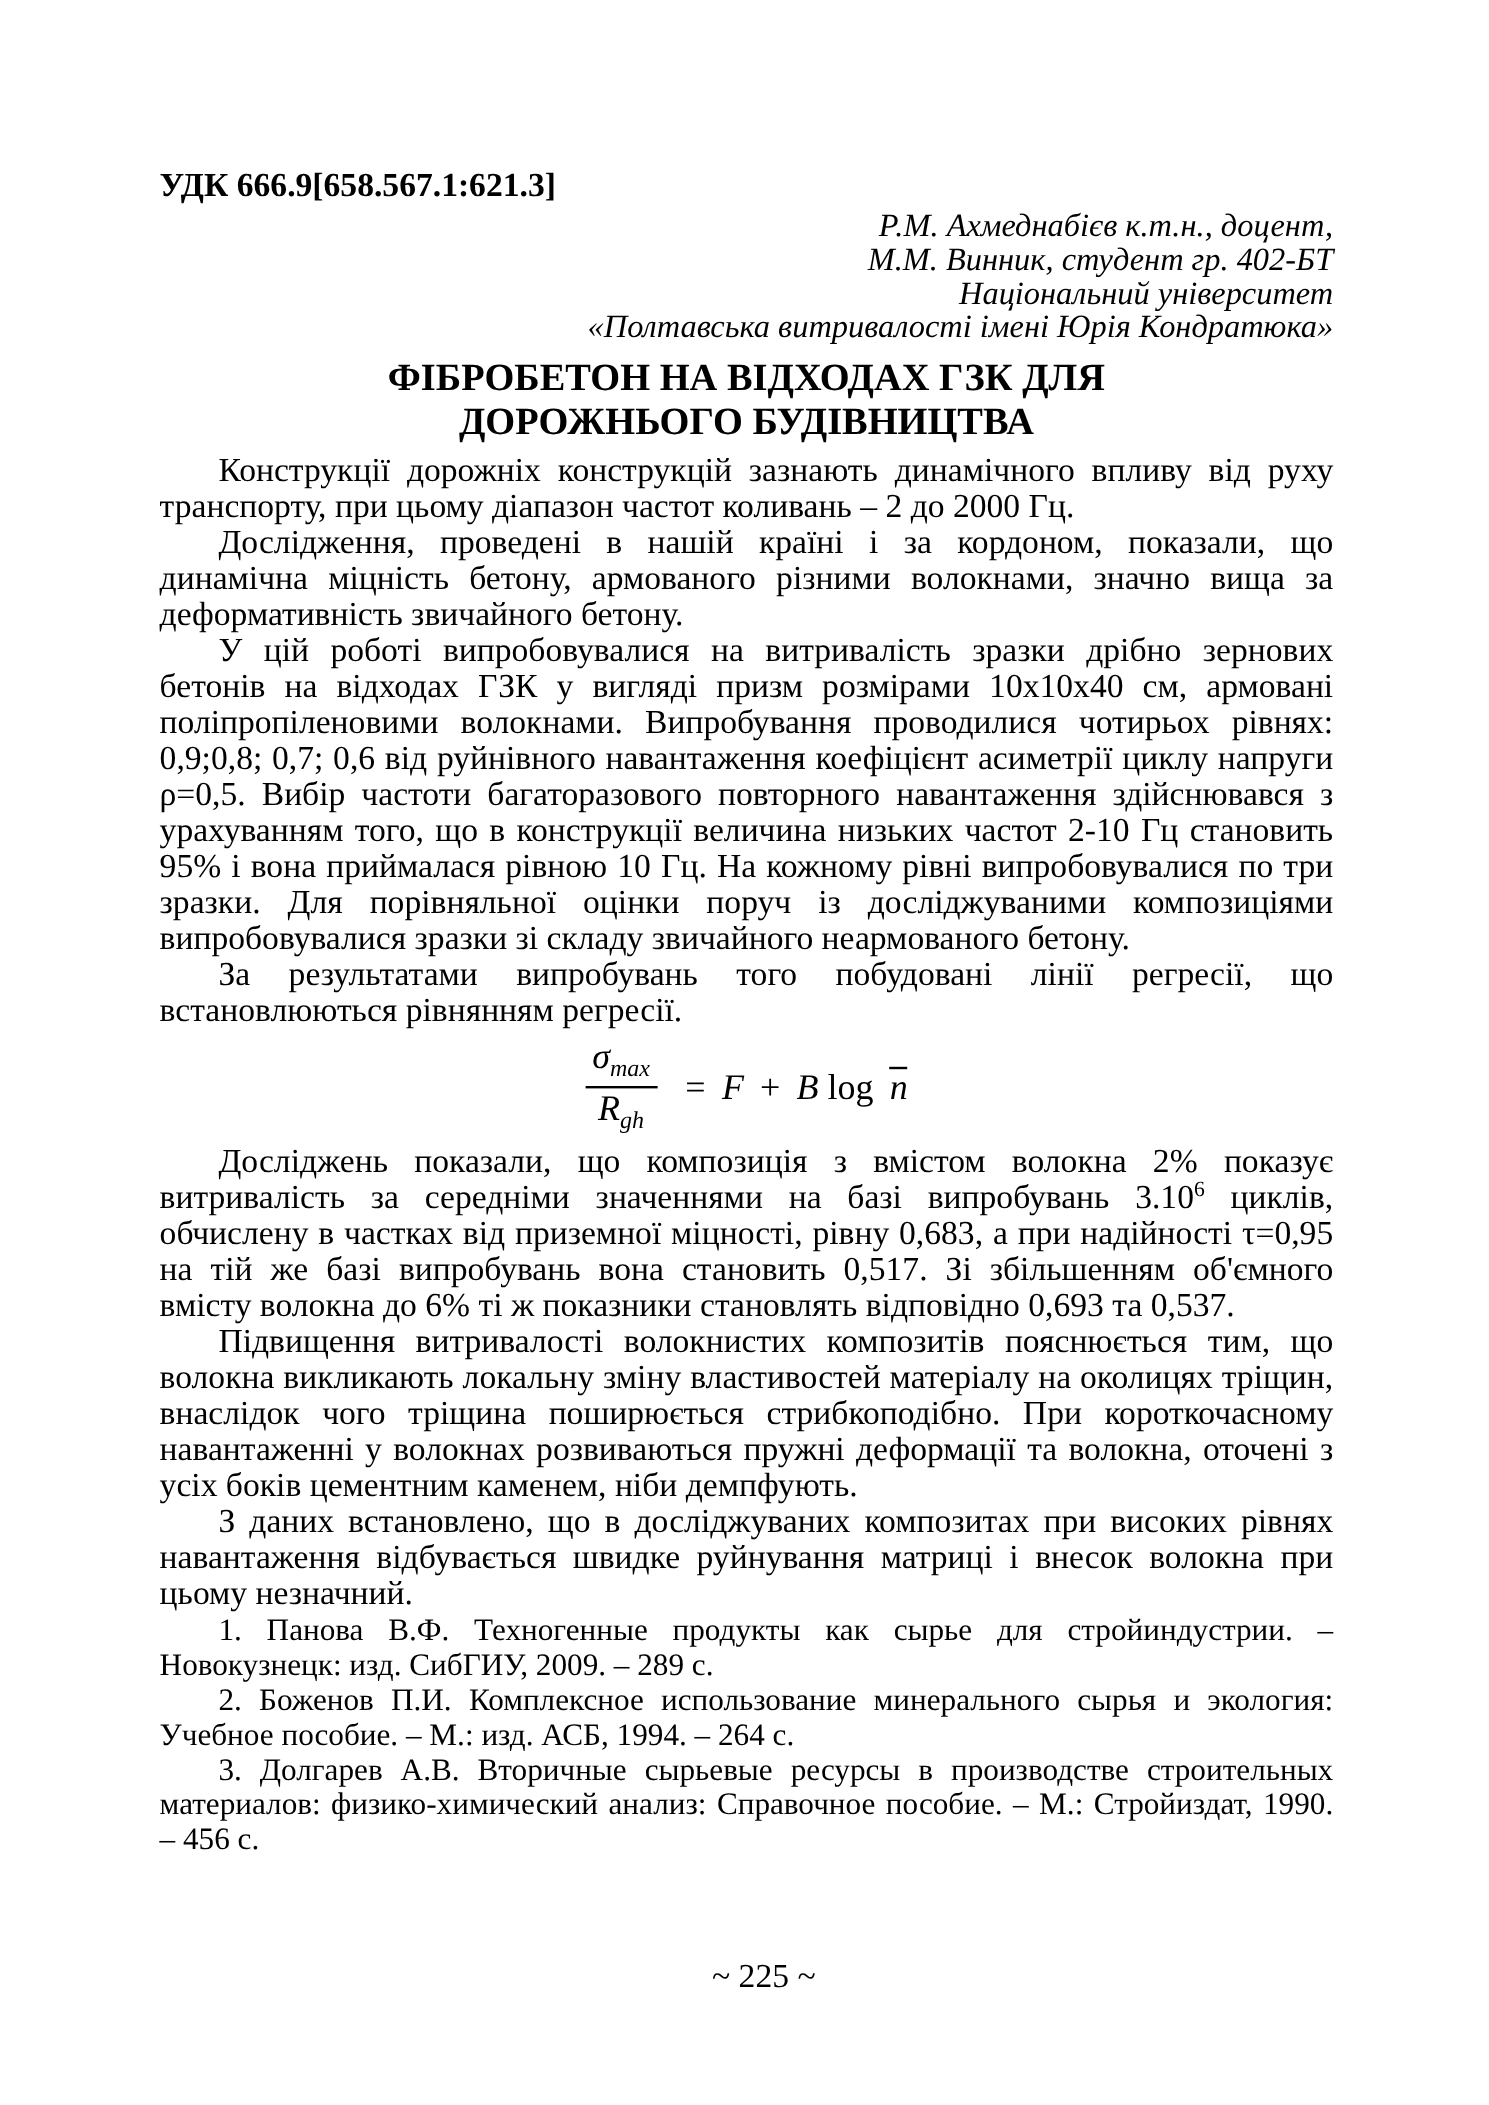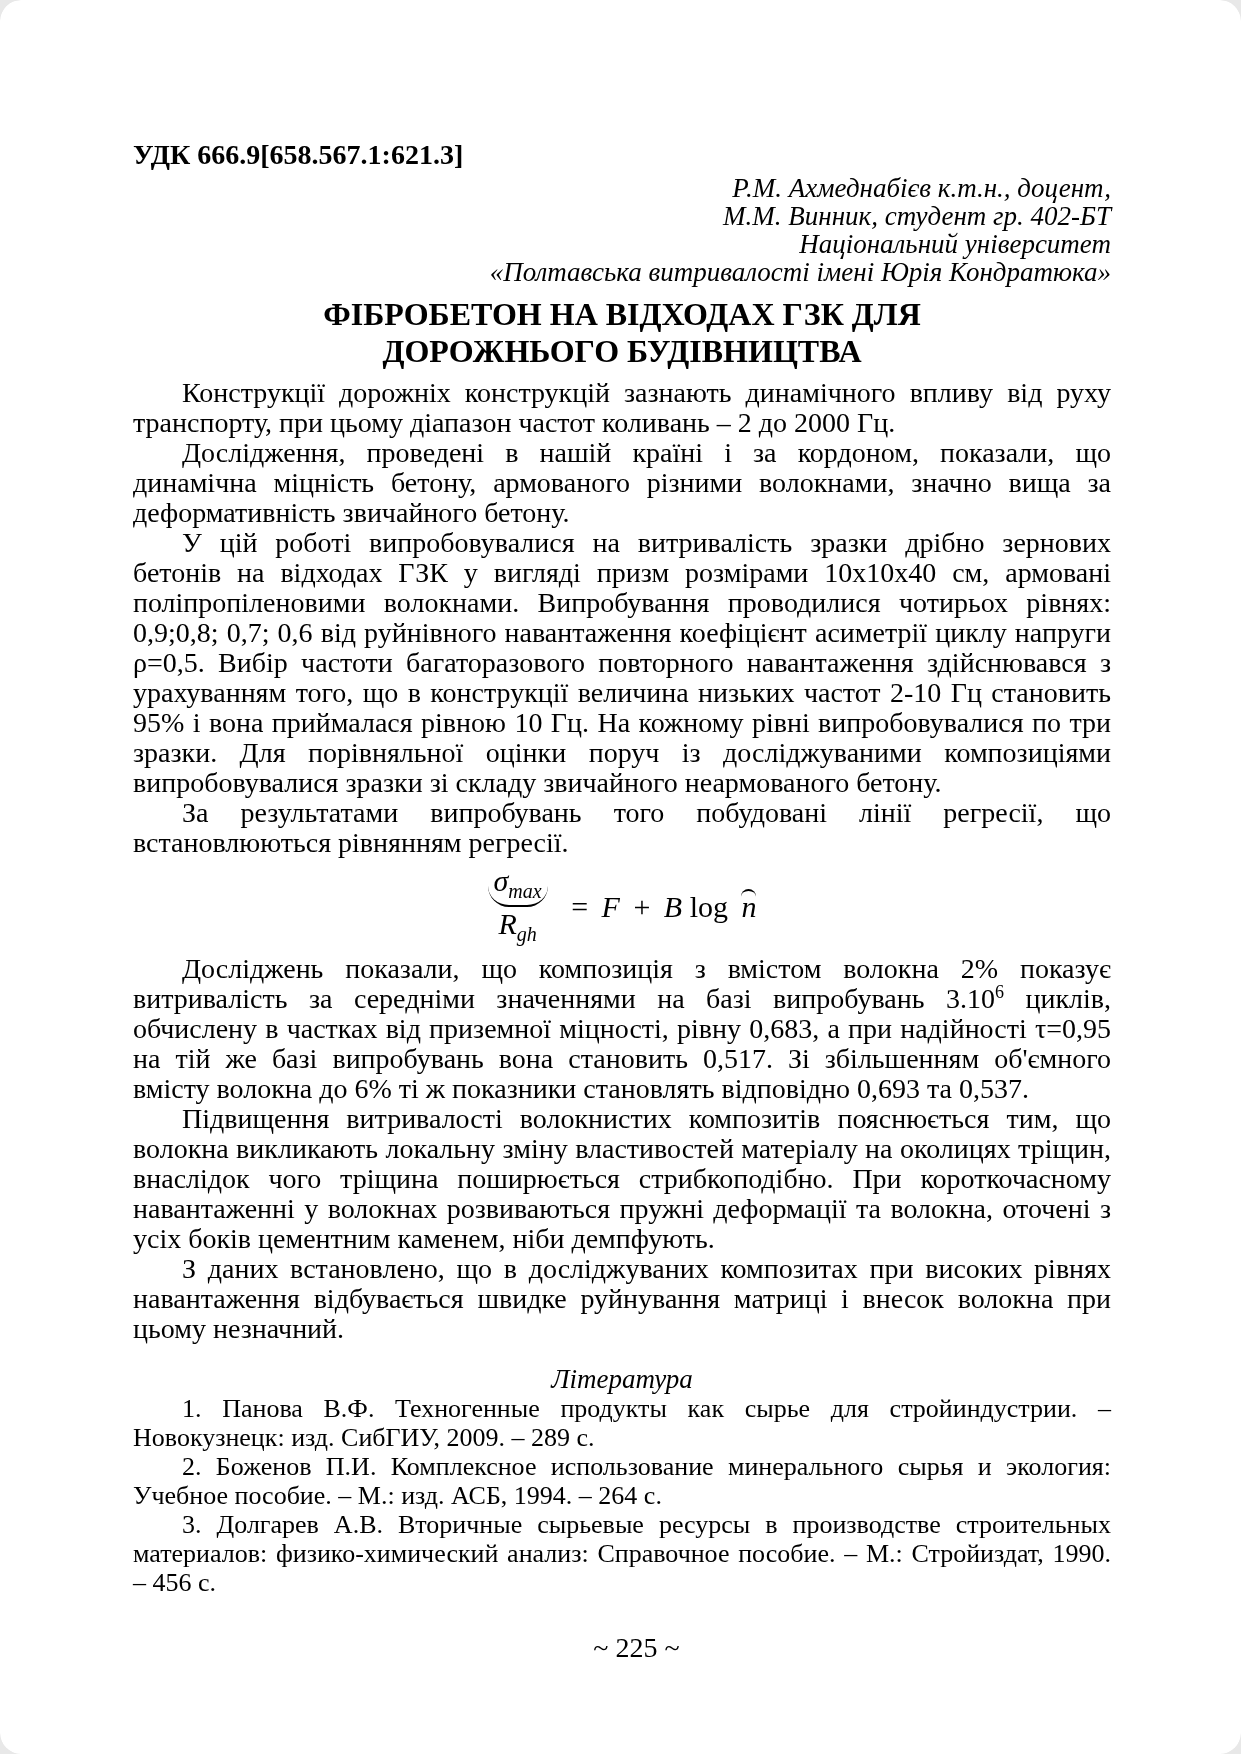--- a/index.html
+++ b/index.html
@@ -1,15 +1,15 @@
 <!DOCTYPE html>
 <html lang="uk"><head>
 <meta charset="utf-8">
 <style>
-  * { margin: 0; padding: 0; box-sizing: border-box; border-radius: 21px; }
+  * { margin: 0; padding: 0; box-sizing: border-box; }
   html, body { background: #e8e8e8; }
   .page {
     position: relative;
     width: 1241px;
     height: 1754px;
     margin: 0 auto;
     background: #ffffff;
     color: #000000;
     font-family: "Liberation Serif", serif;
     overflow: hidden;
@@ -140,21 +140,20 @@
           <span class="fn">log</span>
           <span class="nbar">n</span>
         </span>
       </div>
 
       <p><span>Досліджень показали, що композиція з вмістом волокна 2% показує витривалість за середніми значеннями на базі випробувань 3.10</span><sup>6</sup><span> циклів, обчислену в частках від приземної міцності, рівну 0,683, а при надійності τ=0,95 на тій же базі випробувань вона становить 0,517. Зі збільшенням об'ємного вмісту волокна до 6% ті ж показники становлять відповідно 0,693 та 0,537.</span></p>
       <p>Підвищення витривалості волокнистих композитів пояснюється тим, що волокна викликають локальну зміну властивостей матеріалу на околицях тріщин, внаслідок чого тріщина поширюється стрибкоподібно. При короткочасному навантаженні у волокнах розвиваються пружні деформації та волокна, оточені з усіх боків цементним каменем, ніби демпфують.</p>
       <p>З даних встановлено, що в досліджуваних композитах при високих рівнях навантаження відбувається швидке руйнування матриці і внесок волокна при цьому незначний.</p>
     </div>
 
-    <div class="lit-heading">Література</div>
 
     <div class="references">
       <p>1. Панова В.Ф. Техногенные продукты как сырье для стройиндустрии. – Новокузнецк: изд. СибГИУ, 2009. – 289 с.</p>
       <p>2. Боженов П.И. Комплексное использование минерального сырья и экология: Учебное пособие. – М.: изд. АСБ, 1994. – 264 с.</p>
       <p>3. Долгарев А.В. Вторичные сырьевые ресурсы в производстве строительных материалов: физико-химический анализ: Справочное пособие. – М.: Стройиздат, 1990. – 456 с.</p>
     </div>
 
   </div>
 
   <div class="page-number">~ 225 ~</div>

